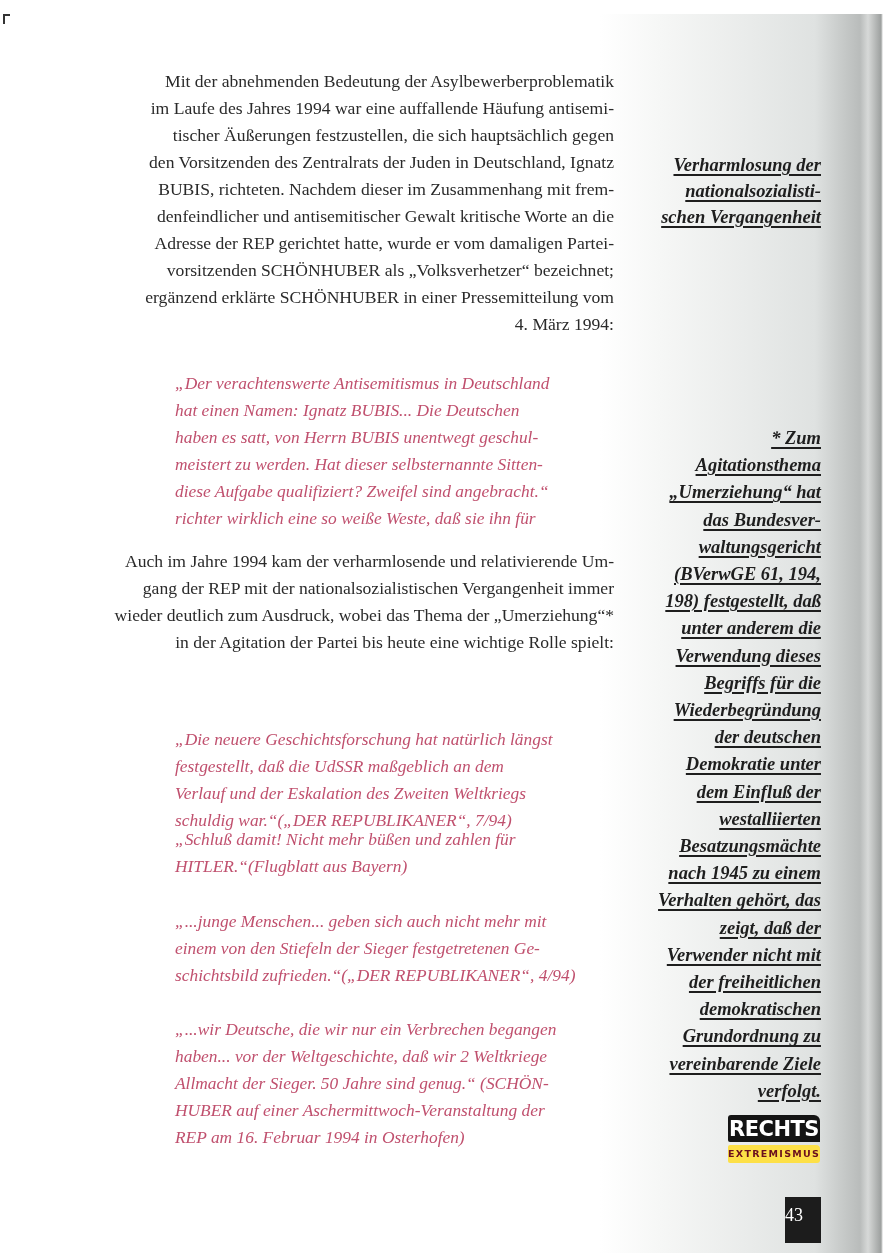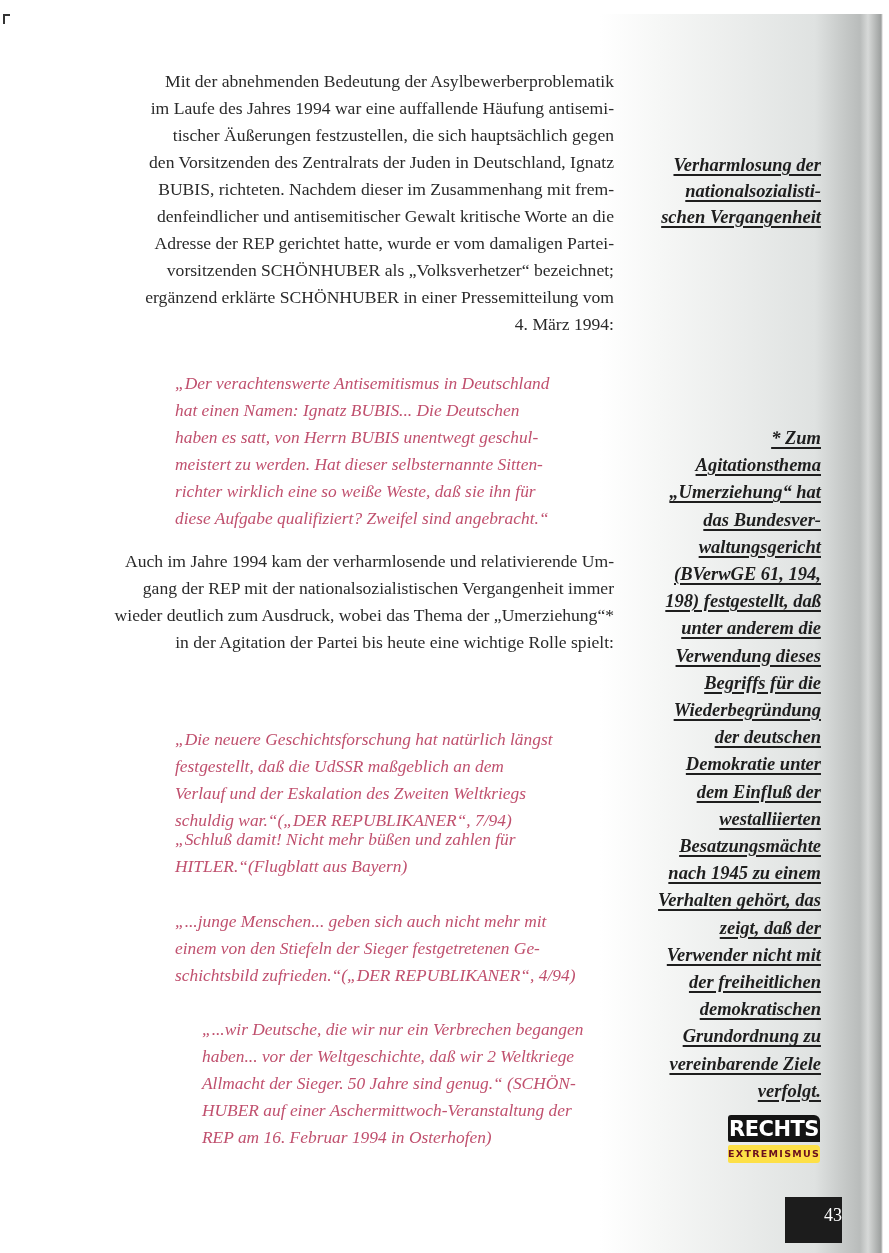--- a/index.html
+++ b/index.html
@@ -45,22 +45,22 @@
     font-weight: bold; font-size: 21px; line-height: 24px; letter-spacing: -0.5px;
     text-align: center; height: 25px; padding-top: 2px;
     border-radius: 3px 6px 0 2px;
   }
   .logo-bottom {
     background: #fde047; color: #6a0f1e; font-family: "DejaVu Sans", sans-serif;
     font-weight: bold; font-size: 9.5px; letter-spacing: 1.3px; line-height: 18px;
     text-align: center; height: 18px; margin-top: 3px; border-radius: 2px 4px 3px 2px;
   }
   .page-number {
-    position: absolute; left: 785px; top: 1197px; width: 57px; height: 46px;
-    background: #1c1c1c; color: #ffffff; font-size: 18px; line-height: 36px; text-align: right;
+    position: absolute; left: 785px; top: 1197px; width: 36px; height: 46px;
+    background: #1c1c1c; color: #ffffff; font-size: 18px; line-height: 36px; text-align: left;
   }
 </style>
 </head>
 <body>
 
 <div class="page-corner"></div>
 <div class="margin-band"></div>
 
 <p class="body-text" style="top:68px;">
   <span class="line">Mit der abnehmenden Bedeutung der Asylbewerberproblematik</span>
@@ -73,22 +73,22 @@
   <span class="line">vorsitzenden SCHÖNHUBER als „Volksverhetzer“ bezeichnet;</span>
   <span class="line">ergänzend erklärte SCHÖNHUBER in einer Pressemitteilung vom</span>
   <span class="line">4. März 1994:</span>
 </p>
 
 <p class="quote" style="top:370px;">
   <span class="line">„Der verachtenswerte Antisemitismus in Deutschland</span>
   <span class="line">hat einen Namen: Ignatz BUBIS... Die Deutschen</span>
   <span class="line">haben es satt, von Herrn BUBIS unentwegt geschul-</span>
   <span class="line">meistert zu werden. Hat dieser selbsternannte Sitten-</span>
+  <span class="line">diese Aufgabe qualifiziert? Zweifel sind angebracht.“</span>
   <span class="line">richter wirklich eine so weiße Weste, daß sie ihn für</span>
-  <span class="line">diese Aufgabe qualifiziert? Zweifel sind angebracht.“</span>
 </p>
 
 <p class="body-text" style="top:548px;">
   <span class="line">Auch im Jahre 1994 kam der verharmlosende und relativierende Um-</span>
   <span class="line">gang der REP mit der nationalsozialistischen Vergangenheit immer</span>
   <span class="line">wieder deutlich zum Ausdruck, wobei das Thema der „Umerziehung“*</span>
   <span class="line">in der Agitation der Partei bis heute eine wichtige Rolle spielt:</span>
 </p>
 
 <p class="quote" style="top:695px;margin-top:31px;">
@@ -102,21 +102,21 @@
   <span class="line">„Schluß damit! Nicht mehr büßen und zahlen für</span>
   <span class="line">HITLER.“(Flugblatt aus Bayern)</span>
 </p>
 
 <p class="quote" style="top:908px;">
   <span class="line">„...junge Menschen... geben sich auch nicht mehr mit</span>
   <span class="line">einem von den Stiefeln der Sieger festgetretenen Ge-</span>
   <span class="line">schichtsbild zufrieden.“(„DER REPUBLIKANER“, 4/94)</span>
 </p>
 
-<p class="quote" style="top:1016px;margin-left:27px;">
+<p class="quote" style="top:1016px;">
   <span class="line">„...wir Deutsche, die wir nur ein Verbrechen begangen</span>
   <span class="line">haben... vor der Weltgeschichte, daß wir 2 Weltkriege</span>
   <span class="line">Allmacht der Sieger. 50 Jahre sind genug.“ (SCHÖN-</span>
   <span class="line">HUBER auf einer Aschermittwoch-Veranstaltung der</span>
   <span class="line">REP am 16. Februar 1994 in Osterhofen)</span>
 </p>
 
 <div class="sidenote" style="top:152px;">
   <span class="line">Verharmlosung der</span>
   <span class="line">nationalsozialisti-</span>

